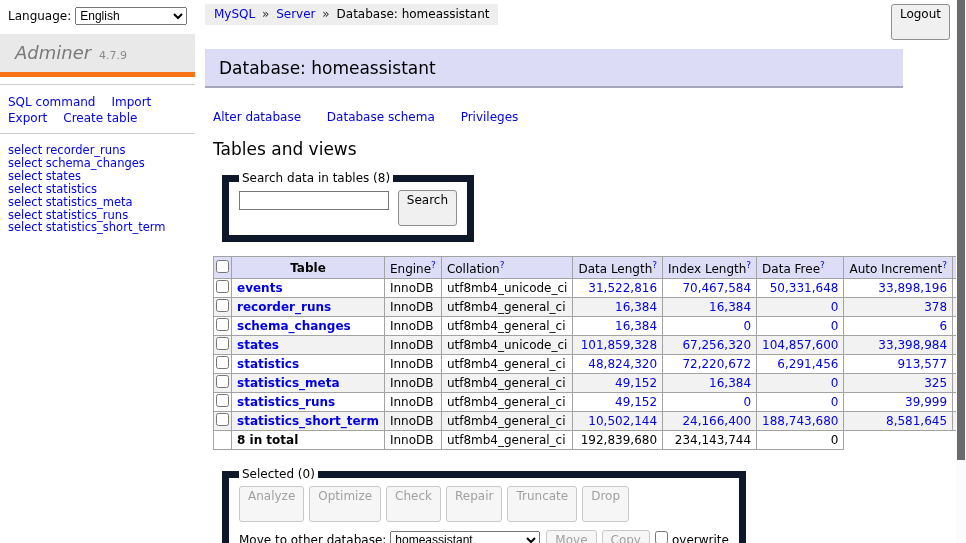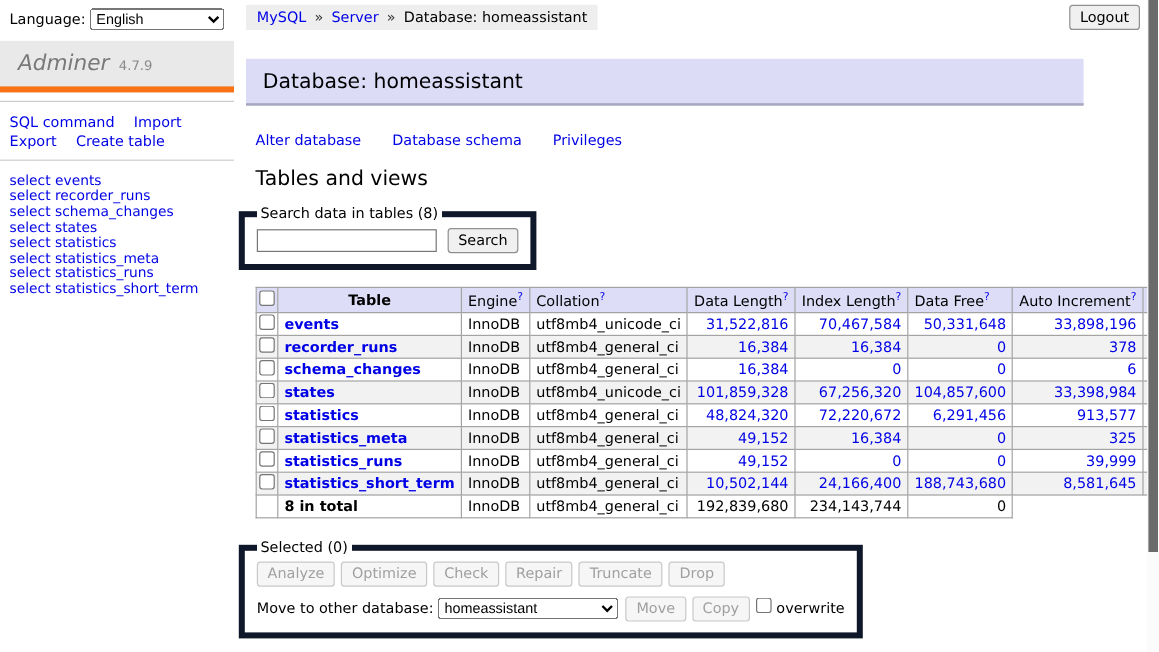--- a/index.html
+++ b/index.html
@@ -31,27 +31,27 @@
   
   #main { position: absolute; left: 195px; top: 0; width: 761px; height: 543px; }
   #breadcrumb { display: inline-block; margin: 4px 0 15px 10px; background: #eee; padding: 3px 9px 4px; }
   #breadcrumb .sep { color: #333; padding: 0 3px; }
   #logout-btn { position: absolute; top: 4px; right: 6px; }
   h2.page-title { margin: 9px 0 0 10px; width: 698px; background: #dcdcf7;
     border-bottom: 2px solid #a5a5bb; padding: 9px 14px 8px; font-size: 17px; font-weight: normal; }
   .links-row { margin: 22px 0 0 18px; }
   .links-row a { margin-right: 22px; }
   h3.section { font-size: 17px; font-weight: normal; margin: 15px 0 12px 18px; }
-  fieldset { width: -moz-fit-content; width: fit-content; border: 5px solid #0f172a;
-    margin-left: 4px; padding: 5px 10px 9px; }
+  fieldset { width: -moz-fit-content; width: fit-content; border: 7px solid #0f172a;
+    margin-left: 27px; padding: 5px 10px 9px; }
   legend { font-size: 12px; padding: 0 3px; }
   .search-box input[type=text] { width: 150px; height: 19px; border: 1px solid #767676;
     font-size: 12px; padding: 1px 3px; margin-right: 5px; }
   button { font-family: inherit; font-size: 12px; background: #f0f0f0; border: 1px solid #8f8f8f;
-    border-radius: 3px; padding: 2px 8px 3px; color: #000; cursor: pointer; text-align: center; }
+    border-radius: 3px; padding: 2px 8px 18px; color: #000; cursor: pointer; text-align: center; }
   button:disabled { color: #a0a0a0; border-color: #c8c8c8; background: #f6f6f6; cursor: default; }
 
   
   table.db-tables { border-collapse: collapse; margin: 14px 0 0 18px; font-size: 12px; }
   .db-tables th, .db-tables td { border: 1px solid #a3a3a3; padding: 2px 5px; white-space: nowrap; }
   .db-tables thead th { background: #ddddf7; font-weight: normal; text-align: left; }
   .db-tables thead th.tname { font-weight: bold; text-align: center; }
   .db-tables sup a { font-size: 9px; }
   .db-tables tr.alt td { background: #f2f2f2; }
   .db-tables td.num { text-align: right; }
@@ -85,21 +85,20 @@
     <span class="name">Adminer</span>
     <span class="ver">4.7.9</span>
   </div>
   <hr class="side-hr">
   <div class="side-actions">
     <div><a>SQL command</a><a>Import</a></div>
     <div><a>Export</a><a>Create table</a></div>
   </div>
   <hr class="side-hr">
   <ul class="tbl-links">
-      <li><a>select events</a></li>
       <li><a>select recorder_runs</a></li>
       <li><a>select schema_changes</a></li>
       <li><a>select states</a></li>
       <li><a>select statistics</a></li>
       <li><a>select statistics_meta</a></li>
       <li><a>select statistics_runs</a></li>
       <li><a>select statistics_short_term</a></li>
     </ul>
 </div>
 

